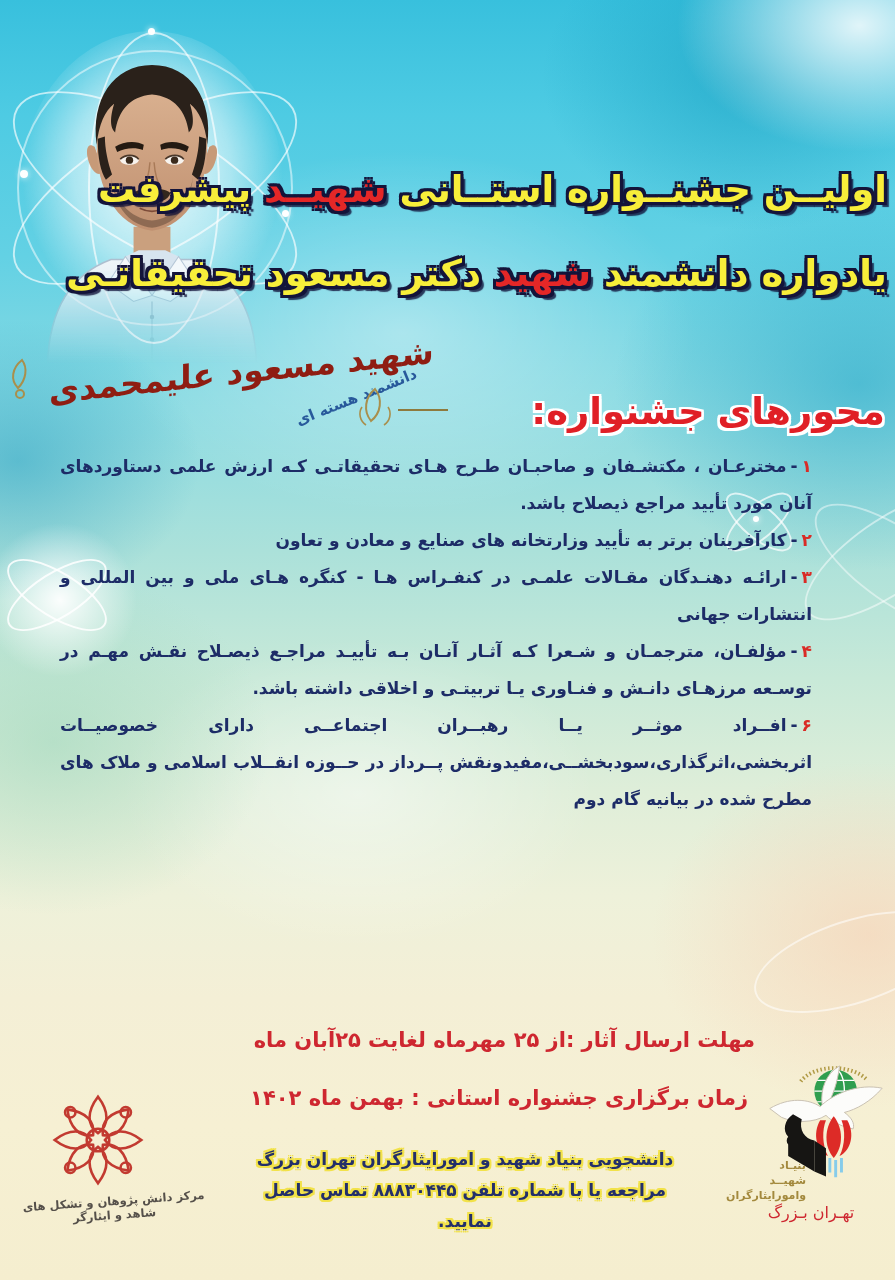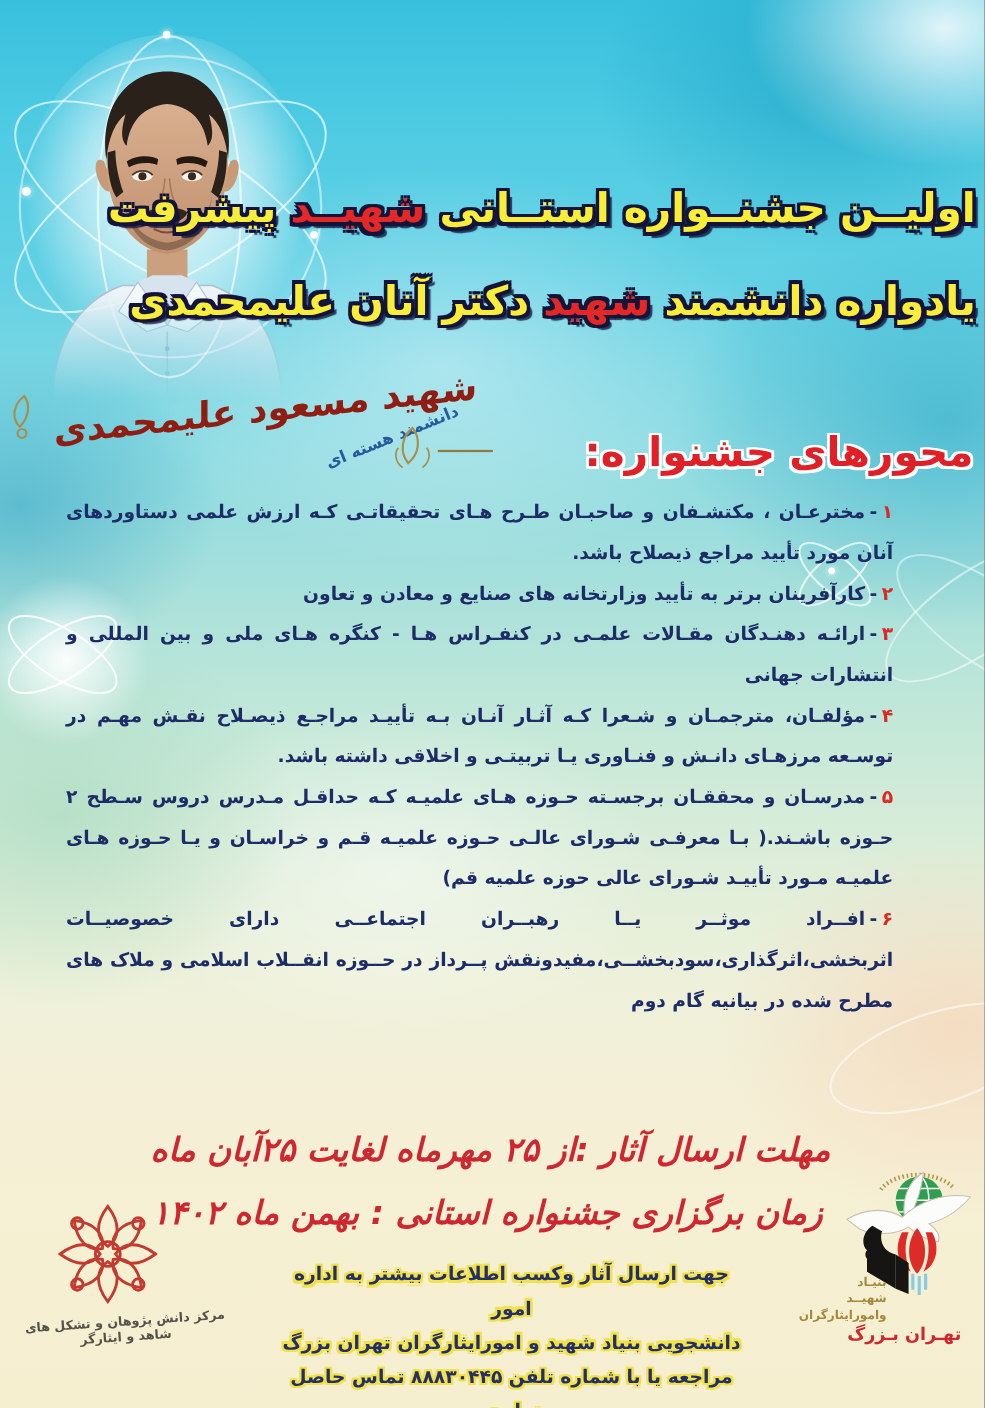--- a/index.html
+++ b/index.html
@@ -47,21 +47,21 @@
     color:var(--heading-red); white-space:nowrap;}
 
   
   #items{top:448px; left:60px; width:752px; font-size:17px; font-weight:bold;
     color:var(--body-navy); line-height:37px; text-align:justify; text-align-last:right;}
   #items .item{margin:0;}
   #items .num{color:var(--number-red);}
   #items .dash{color:var(--body-navy); padding:0 4px;}
 
   
-  .deadline{font-size:30px; font-weight:bold; color:var(--deadline-red); white-space:nowrap;font-style:italic;}
+  .deadline{font-size:21px; font-weight:bold; color:var(--deadline-red); white-space:nowrap;}
   #deadline1{top:1028px; right:140px;}
   #deadline2{top:1086px; right:147px;}
 
   
   #contact{top:1144px; left:250px; width:430px; text-align:center;
     font-size:17px; font-weight:bold; color:var(--contact-navy); line-height:31px;}
 
   
   #sig-name{top:352px; left:48px; font-size:33px; font-weight:bold;
     color:var(--signature-red); transform:rotate(-6deg) skewX(-6deg);
@@ -76,21 +76,21 @@
   .glow{background:radial-gradient(circle, rgba(255,255,255,.95), rgba(255,255,255,0) 68%);}
 
   
   #left-logo{left:34px; top:1088px;}
   #left-caption{left:14px; top:1194px; width:200px; text-align:center;
     font-size:11.5px; color:#55504a; transform:rotate(-4deg); font-weight:bold;}
   #right-emblem{left:762px; top:1058px;}
   #right-org{left:734px; top:1158px; width:72px; 
     font-size:11px; font-weight:bold; color:var(--gold); line-height:15px;}
   #right-city{left:752px; top:1203px; width:118px; text-align:center;
-    font-size:16px; font-weight:bold; color:var(--deadline-red);margin-left:11px;}
+    font-size:16px; font-weight:normal; color:var(--deadline-red);}
 </style>
 </head>
 <body>
 
 <div id="poster">
 
   <div>
     <div class="abs orbit" style="left:-5px;top:125px;width:316px;height:122px;transform:rotate(-30deg);"></div>
     <div class="abs orbit" style="left:-5px;top:125px;width:316px;height:122px;transform:rotate(30deg);"></div>
     <div class="abs orbit" style="left:88px;top:32px;width:128px;height:308px;"></div>
@@ -159,21 +159,21 @@
       <path d="M90,148 C94,180 110,195 130,197 C150,195 166,180 170,148 C166,170 152,188 130,190 C108,188 94,170 90,148 Z" fill="rgba(72,52,40,.42)"></path>
       <path d="M112,163 C120,157 140,157 148,163 C146,170 136,173 130,173 C124,173 114,170 112,163 Z" fill="#33271d"></path>
       <path d="M118,178 C126,182 134,182 142,178" stroke="#7c4a38" stroke-width="1.6" fill="none"></path>
     </svg>
   </div>
 
   <div id="title1" class="abs rtl title-line o-dark">
     <span>اولیــن جشنــواره استــانی </span><span class="hl">شهیــد</span><span> پیشرفت</span>
   </div>
   <div id="title2" class="abs rtl title-line o-dark">
-    <span>یادواره دانشمند </span><span class="hl">شهید</span><span> دکتر آنان علیمحمدی</span>
+    <span>یادواره دانشمند </span><span class="hl">شهید</span><span> دکتر مسعود تحقیقاتـی</span>
   </div>
 
   <svg class="abs" style="left:2px;top:358px;" width="40" height="42" viewBox="0 0 40 42">
     <path d="M20,2 C10,10 8,22 16,30 C24,22 26,10 20,2 Z" fill="none" stroke="#a98f4c" stroke-width="2"></path>
     <circle cx="18" cy="36" r="4" fill="none" stroke="#a98f4c" stroke-width="2"></circle>
   </svg>
   <div id="sig-name" class="abs rtl">شهید مسعود علیمحمدی</div>
   <div id="sig-sub" class="abs rtl">دانشمند هسته ای</div>
   <svg class="abs" style="left:352px;top:385px;" width="46" height="46" viewBox="0 0 46 46">
     <path d="M23,4 C13,12 11,26 19,36 C29,28 31,14 23,4 Z" fill="none" stroke="#a98f4c" stroke-width="2"></path>
@@ -182,29 +182,27 @@
   </svg>
   <div class="abs sig-line"></div>
 
   <div id="heading" class="abs rtl o-white">محورهای جشنواره:</div>
 
   <div id="items" class="abs rtl">
     <div class="item"><span class="num">۱</span><span class="dash">-</span><span>مخترعـان ، مکتشـفان و صاحبـان طـرح هـای تحقیقاتـی کـه ارزش علمی دستاوردهای آنان مورد تأیید مراجع ذیصلاح باشد.</span></div>
     <div class="item"><span class="num">۲</span><span class="dash">-</span><span>کارآفرینان برتر به تأیید وزارتخانه های صنایع و معادن و تعاون</span></div>
     <div class="item"><span class="num">۳</span><span class="dash">-</span><span>ارائـه دهنـدگان مقـالات علمـی در کنفـراس هـا - کنگره هـای ملی و بین المللی و انتشارات جهانی</span></div>
     <div class="item"><span class="num">۴</span><span class="dash">-</span><span>مؤلفـان، مترجمـان و شـعرا کـه آثـار آنـان بـه تأییـد مراجـع ذیصـلاح نقـش مهـم در توسـعه مرزهـای دانـش و فنـاوری یـا تربیتـی و اخلاقی داشته باشد.</span></div>
-    <div class="item"><span class="num">۵</span><span class="dash">-</span><span>مدرسـان و محققـان برجسـته حـوزه هـای علمیـه کـه حداقـل مـدرس دروس سـطح ۲ حـوزه باشـند.( بـا معرفـی شـورای عالـی حـوزه علمیـه قـم و خراسـان و یـا حـوزه هـای علمیـه مـورد تأییـد شـورای عالی حوزه علمیه قم)</span></div>
     <div class="item"><span class="num">۶</span><span class="dash">-</span><span>افــراد موثــر یــا رهبــران اجتماعــی دارای خصوصیــات اثربخشی،اثرگذاری،سودبخشــی،مفیدونقش پــرداز در حــوزه انقــلاب اسلامی و ملاک های مطرح شده در بیانیه گام دوم</span></div>
   </div>
 
   <div id="deadline1" class="abs rtl deadline">مهلت ارسال آثار :از ۲۵ مهرماه لغایت ۲۵آبان ماه</div>
   <div id="deadline2" class="abs rtl deadline">زمان برگزاری جشنواره استانی : بهمن ماه ۱۴۰۲</div>
 
   <div id="contact" class="abs rtl o-yellow">
-    <div>جهت ارسال آثار وکسب اطلاعات بیشتر به اداره امور</div>
     <div>دانشجویی بنیاد شهید و امورایثارگران تهران بزرگ</div>
     <div>مراجعه یا با شماره تلفن ۸۸۸۳۰۴۴۵ تماس حاصل نمایید.</div>
   </div>
 
   <div id="left-logo" class="abs">
     <svg viewBox="0 0 120 120" width="128" height="104">
       <g fill="none" stroke="#c23a30" stroke-width="3">
         <circle cx="60" cy="60" r="13"></circle>
         <g id="petal">
             <path d="M60,10 C47,27 47,43 60,52 C73,43 73,27 60,10 Z"></path>

